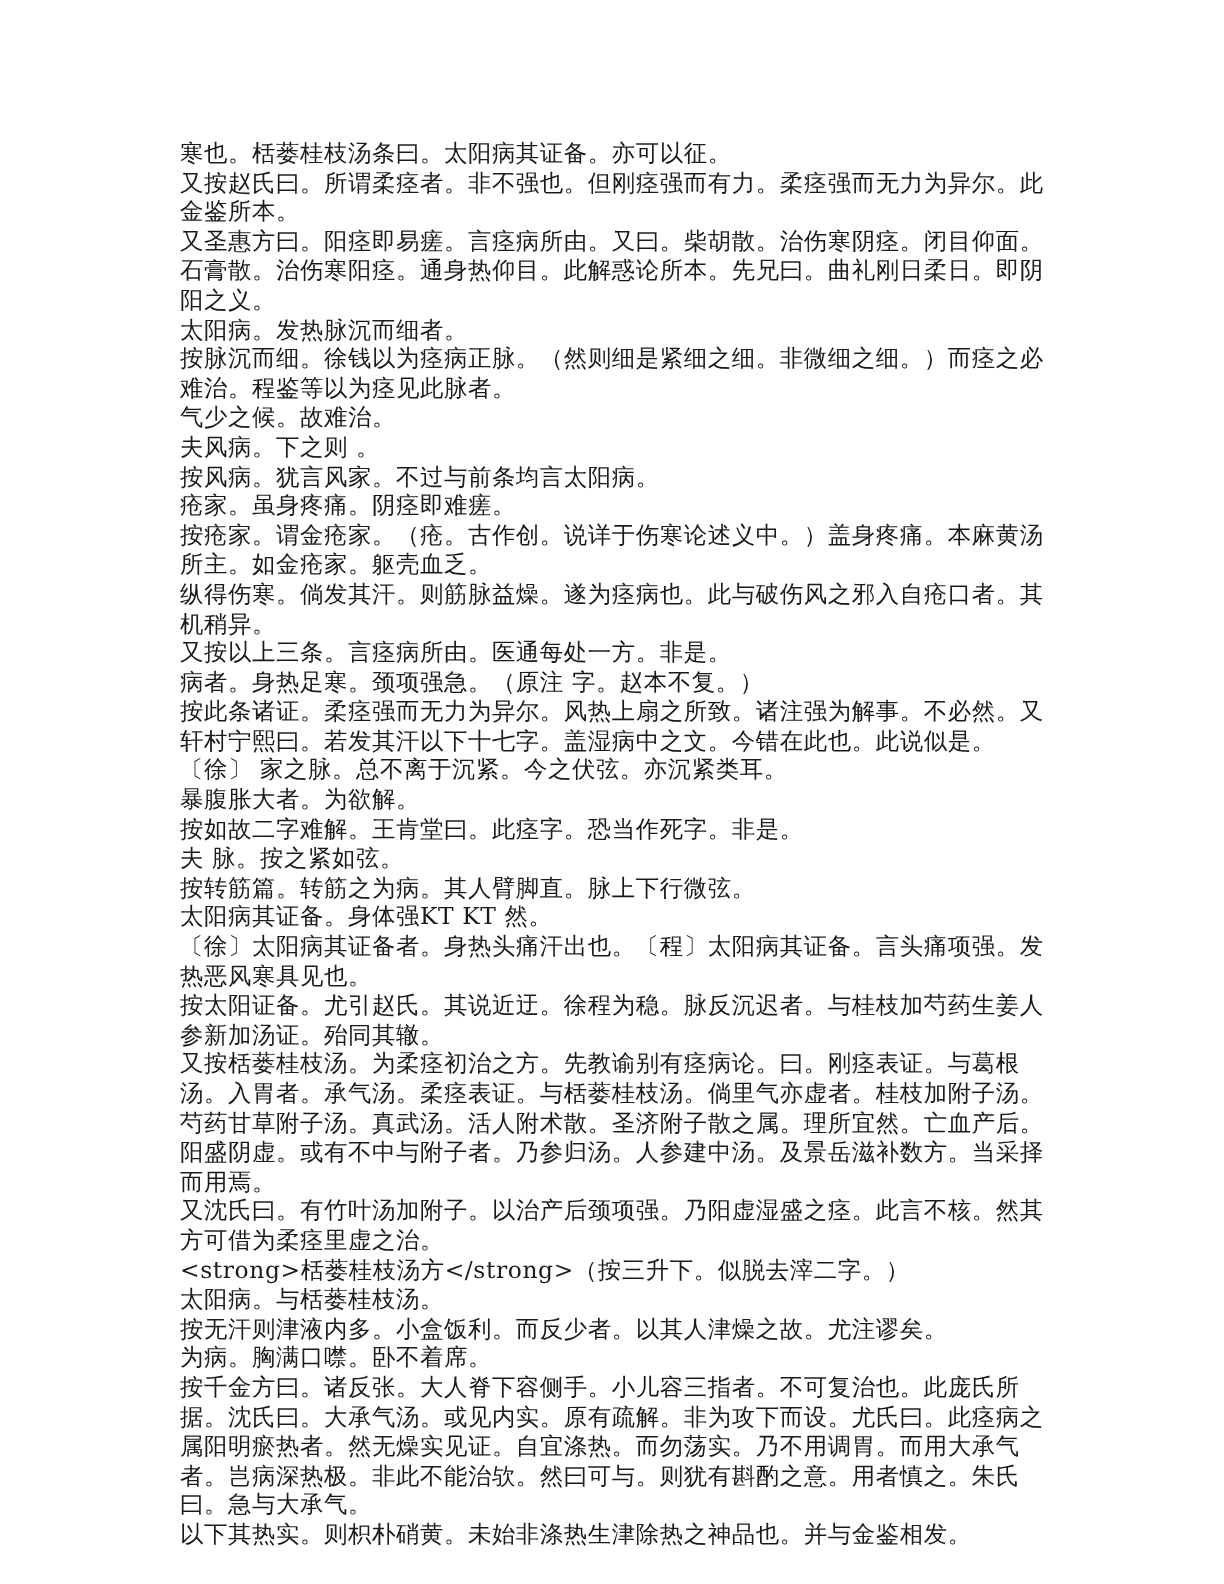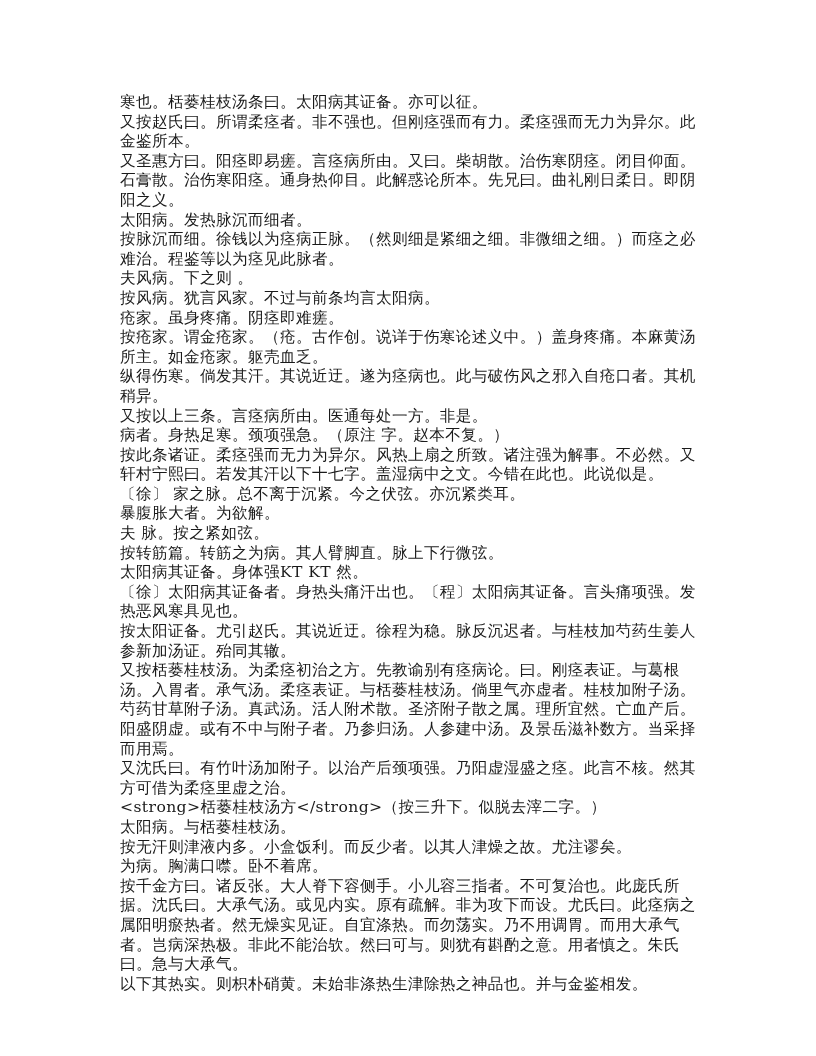--- a/index.html
+++ b/index.html
@@ -33,30 +33,32 @@
   </style>
 </head>
 <body>
 
 <div class="page">
   <p class="para">寒也。栝蒌桂枝汤条曰。太阳病其证备。亦可以征。</p>
   <p class="para">又按赵氏曰。所谓柔痉者。非不强也。但刚痉强而有力。柔痉强而无力为异尔。此金鉴所本。</p>
   <p class="para">又圣惠方曰。阳痉即易瘥。言痉病所由。又曰。柴胡散。治伤寒阴痉。闭目仰面。石膏散。治伤寒阳痉。通身热仰目。此解惑论所本。先兄曰。曲礼刚日柔日。即阴阳之义。</p>
   <p class="para">太阳病。发热脉沉而细者。</p>
   <p class="para">按脉沉而细。徐钱以为痉病正脉。（然则细是紧细之细。非微细之细。）而痉之必难治。程鉴等以为痉见此脉者。</p>
+  <p class="para">气少之候。故难治。</p>
   <p class="para">夫风病。下之则 。</p>
   <p class="para">按风病。犹言风家。不过与前条均言太阳病。</p>
   <p class="para">疮家。虽身疼痛。阴痉即难瘥。</p>
   <p class="para">按疮家。谓金疮家。（疮。古作创。说详于伤寒论述义中。）盖身疼痛。本麻黄汤所主。如金疮家。躯壳血乏。</p>
-  <p class="para">纵得伤寒。倘发其汗。其说近迂。遂为痉病也。此与破伤风之邪入自疮口者。其机稍异。</p>
+  <p class="para">纵得伤寒。倘发其汗。则筋脉益燥。遂为痉病也。此与破伤风之邪入自疮口者。其机稍异。</p>
   <p class="para">又按以上三条。言痉病所由。医通每处一方。非是。</p>
   <p class="para">病者。身热足寒。颈项强急。（原注 字。赵本不复。）</p>
   <p class="para">按此条诸证。柔痉强而无力为异尔。风热上扇之所致。诸注强为解事。不必然。又轩村宁熙曰。若发其汗以下十七字。盖湿病中之文。今错在此也。此说似是。</p>
   <p class="para">〔徐〕 家之脉。总不离于沉紧。今之伏弦。亦沉紧类耳。</p>
   <p class="para">暴腹胀大者。为欲解。</p>
+  <p class="para">按如故二字难解。王肯堂曰。此痉字。恐当作死字。非是。</p>
   <p class="para">夫 脉。按之紧如弦。</p>
   <p class="para">按转筋篇。转筋之为病。其人臂脚直。脉上下行微弦。</p>
   <p class="para">太阳病其证备。身体强KT KT 然。</p>
   <p class="para">〔徐〕太阳病其证备者。身热头痛汗出也。〔程〕太阳病其证备。言头痛项强。发热恶风寒具见也。</p>
   <p class="para">按太阳证备。尤引赵氏。其说近迂。徐程为稳。脉反沉迟者。与桂枝加芍药生姜人参新加汤证。殆同其辙。</p>
   <p class="para">又按栝蒌桂枝汤。为柔痉初治之方。先教谕别有痉病论。曰。刚痉表证。与葛根汤。入胃者。承气汤。柔痉表证。与栝蒌桂枝汤。倘里气亦虚者。桂枝加附子汤。芍药甘草附子汤。真武汤。活人附术散。圣济附子散之属。理所宜然。亡血产后。阳盛阴虚。或有不中与附子者。乃参归汤。人参建中汤。及景岳滋补数方。当采择而用焉。</p>
   <p class="para">又沈氏曰。有竹叶汤加附子。以治产后颈项强。乃阳虚湿盛之痉。此言不核。然其方可借为柔痉里虚之治。</p>
   <p class="para">&lt;strong&gt;栝蒌桂枝汤方&lt;/strong&gt;（按三升下。似脱去滓二字。）</p>
   <p class="para">太阳病。与栝蒌桂枝汤。</p>
   <p class="para">按无汗则津液内多。小盒饭利。而反少者。以其人津燥之故。尤注谬矣。</p>

